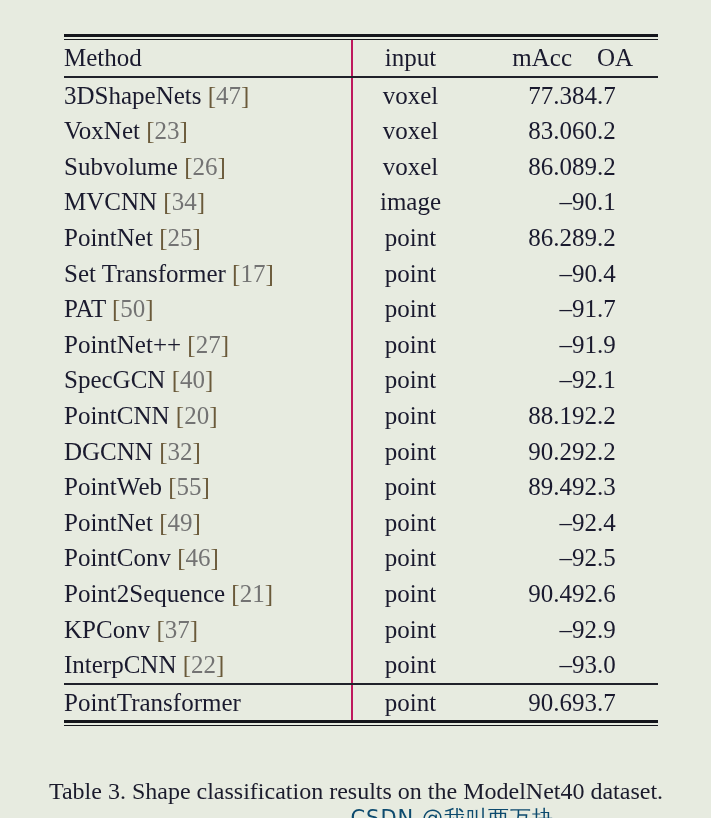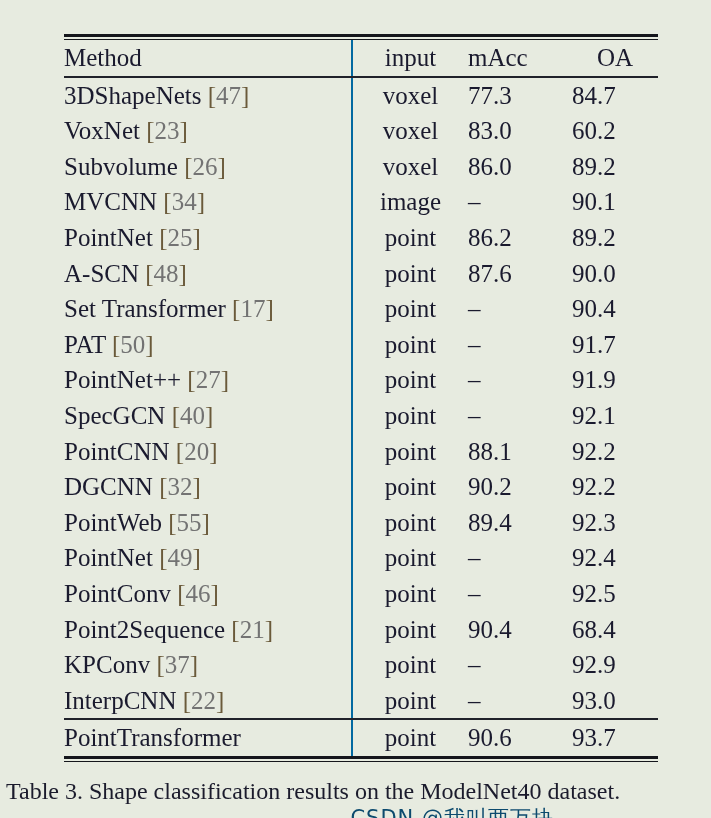--- a/index.html
+++ b/index.html
@@ -83,24 +83,24 @@
   col.c-input  { width: 116px; }
   col.c-macc   { width: 104px; }
   col.c-oa     { width: 86px; }
 
   td.method, th.method {
     text-align: left;
     padding-left: 22px;
   }
   td.input, th.input {
     text-align: center;
-    border-left: 2px solid #0369a1;
+    border-left: 2px solid #be185d;
   }
   td.num, th.num {
-    text-align: left;
+    text-align: right;
     padding-right: 14px;
   }
   td.oa, th.oa {
     padding-right: 12px;
   }
 
   .cite {
     color: #6a5a3a;
   }
   .cite .n {
@@ -111,21 +111,21 @@
   }
 
   
   .caption {
     position: absolute;
     left: 6px;
     top: 760px;
     width: 700px;
     font-size: 24px;
     line-height: 30px;
-    text-align: left;
+    text-align: center;
     color: #1b1b2c;
     white-space: nowrap;
   }
 
   
   .watermark {
     position: absolute;
     right: 12px;
     top: 788px;
     font-size: 21px;
@@ -195,26 +195,20 @@
             <td class="num">–</td>
             <td class="oa">90.1</td>
           </tr>
           <tr>
             <td class="method"><span>PointNet</span> <span class="cite">[<span class="n">25</span>]</span></td>
             <td class="input">point</td>
             <td class="num">86.2</td>
             <td class="oa">89.2</td>
           </tr>
           <tr>
-            <td class="method"><span>A-SCN</span> <span class="cite">[<span class="n">48</span>]</span></td>
-            <td class="input">point</td>
-            <td class="num">87.6</td>
-            <td class="oa">90.0</td>
-          </tr>
-          <tr>
             <td class="method"><span>Set Transformer</span> <span class="cite">[<span class="n">17</span>]</span></td>
             <td class="input">point</td>
             <td class="num">–</td>
             <td class="oa">90.4</td>
           </tr>
           <tr>
             <td class="method"><span>PAT</span> <span class="cite">[<span class="n">50</span>]</span></td>
             <td class="input">point</td>
             <td class="num">–</td>
             <td class="oa">91.7</td>
@@ -258,21 +252,21 @@
           <tr>
             <td class="method"><span>PointConv</span> <span class="cite">[<span class="n">46</span>]</span></td>
             <td class="input">point</td>
             <td class="num">–</td>
             <td class="oa">92.5</td>
           </tr>
           <tr>
             <td class="method"><span>Point2Sequence</span> <span class="cite">[<span class="n">21</span>]</span></td>
             <td class="input">point</td>
             <td class="num">90.4</td>
-            <td class="oa">68.4</td>
+            <td class="oa">92.6</td>
           </tr>
           <tr>
             <td class="method"><span>KPConv</span> <span class="cite">[<span class="n">37</span>]</span></td>
             <td class="input">point</td>
             <td class="num">–</td>
             <td class="oa">92.9</td>
           </tr>
           <tr>
             <td class="method"><span>InterpCNN</span> <span class="cite">[<span class="n">22</span>]</span></td>
             <td class="input">point</td>

